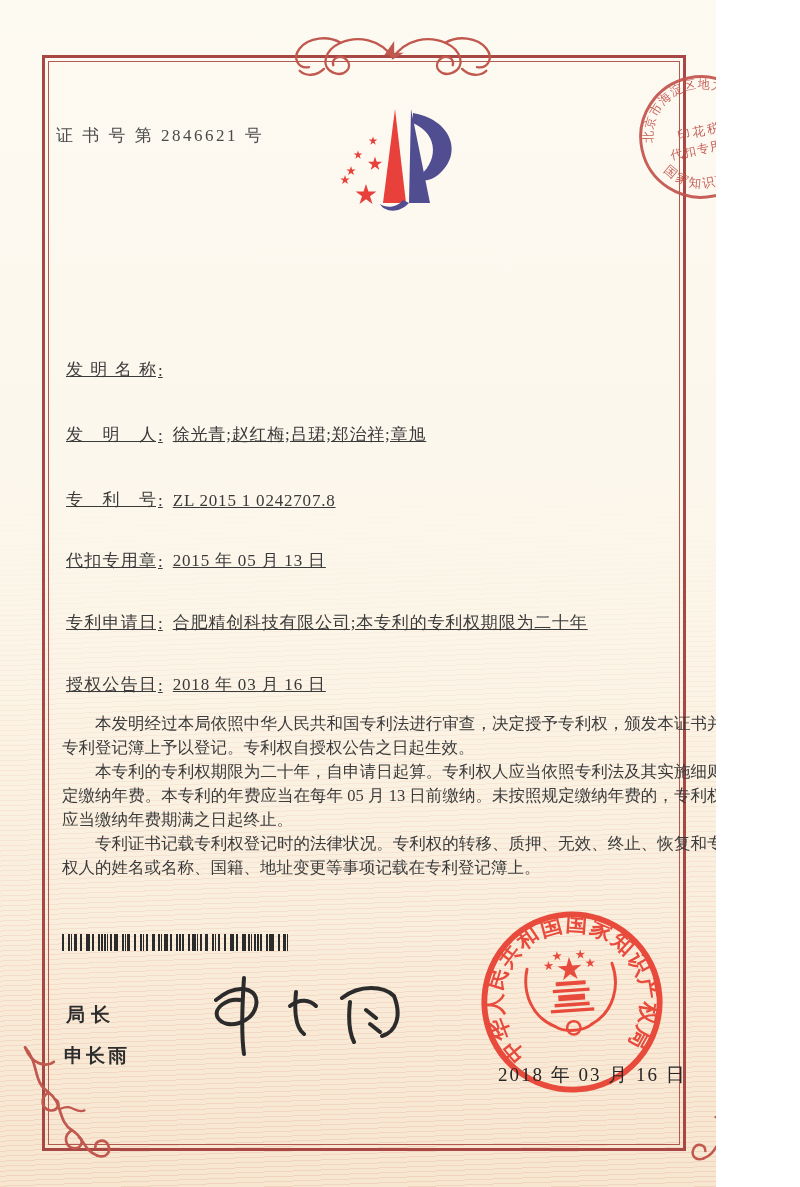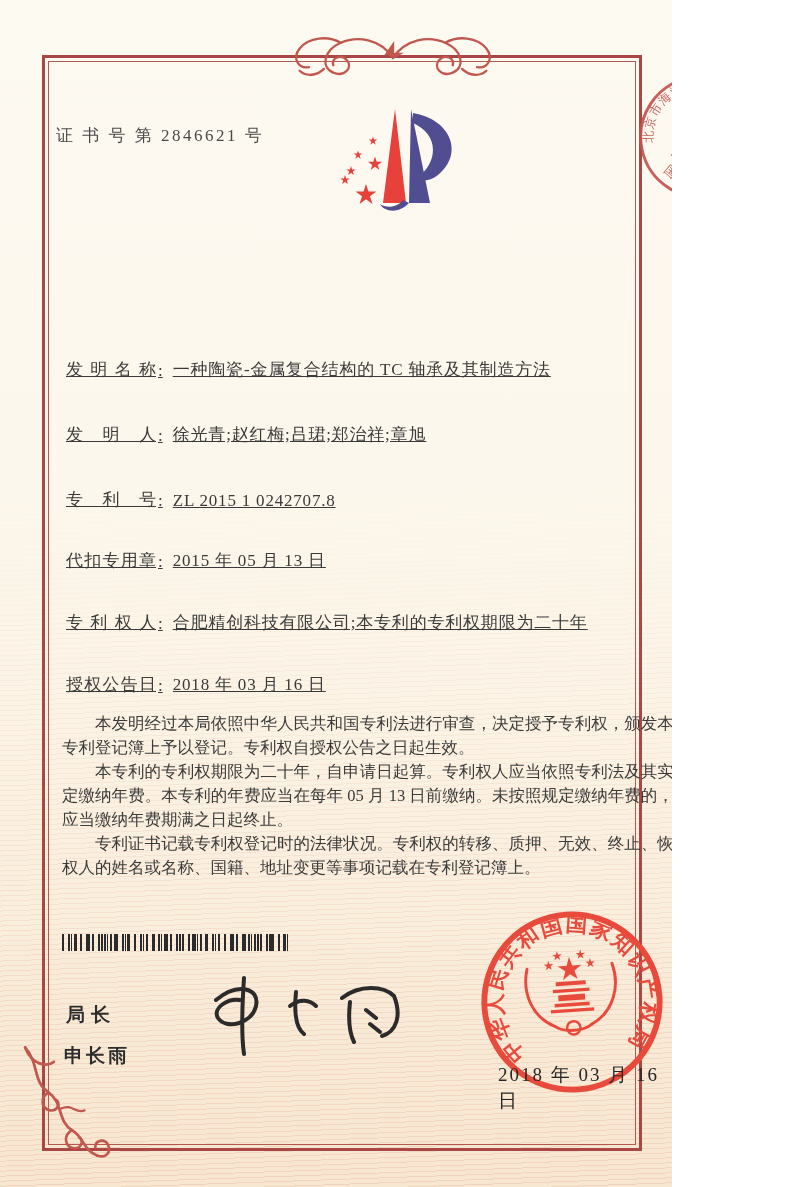--- a/index.html
+++ b/index.html
@@ -3,20 +3,21 @@
 <meta charset="utf-8">
 <style>
   html,body{margin:0;padding:0;}
   body{width:800px;height:1187px;font-family:"Liberation Serif","DejaVu Serif",serif;}
   .page{
     position:relative;width:672px;height:1187px;overflow:hidden;
     background:
       linear-gradient(180deg, rgba(253,250,242,1) 0%, rgba(252,247,236,1) 40%, rgba(252,245,232,0.55) 60%, rgba(251,238,222,0.12) 85%, rgba(250,235,215,0) 100%),
       repeating-linear-gradient(178deg, rgba(210,115,92,0.16) 0px, rgba(210,115,92,0.16) 1px, rgba(210,115,92,0) 1px, rgba(210,115,92,0) 5px),
       linear-gradient(180deg, #fdfaf2 0%, #fbf2e2 55%, #f7e6d0 100%);
+    padding-left: 44px;
   }
   .frame{position:absolute;left:42px;top:55px;right:30px;bottom:36px;border:3px solid #a84743;}
   .frame::after{content:"";position:absolute;inset:3px;border:1px solid #b05a52;}
   .abs{position:absolute;}
   .cert-no{left:56px;top:124px;font-size:17px;letter-spacing:2.5px;color:#4a4a4a;}
   .title{left:0;right:0;top:242px;text-align:center;font-size:40px;letter-spacing:27px;text-indent:27px;color:#383838;font-weight:500;}
   .row{position:absolute;left:66px;display:flex;align-items:flex-end;font-size:17px;color:#3a3a3a;white-space:nowrap;text-decoration:underline;}
   .row .lab{display:inline-block;width:90px;text-align:justify;text-align-last:justify;}
   .row .col{margin:0 10px 0 2px;}
   .row .val{letter-spacing:0.8px;}
@@ -116,39 +117,38 @@
       <text x="80" y="78" text-anchor="middle" font-size="15" letter-spacing="3">印花税</text>
       <text x="80" y="99" text-anchor="middle" font-size="14.5" letter-spacing="1.5">代扣专用章</text>
       <text font-size="15" letter-spacing="2.5"><textPath href="#taxBottom">国家知识产权局</textPath></text>
     </g>
   </svg>
 
 
   <div class="row r0">
     <span class="lab">发明名称</span>
       <span class="col">:</span>
-      <span class="val">一种陶瓷-金属复合结构的 TC 轴承及其制造方法</span>
   </div>
   <div class="row r1">
     <span class="lab">发明人</span>
       <span class="col">:</span>
       <span class="val">徐光青;赵红梅;吕珺;郑治祥;章旭</span>
   </div>
   <div class="row r2">
     <span class="lab">专利号</span>
       <span class="col">:</span>
       <span class="val">ZL 2015 1 0242707.8</span>
   </div>
   <div class="row r3">
     <span class="lab">代扣专用章</span>
       <span class="col">:</span>
       <span class="val">2015 年 05 月 13 日</span>
   </div>
   <div class="row r4">
-    <span class="lab">专利权人</span>
+    <span class="lab">专利申请日</span>
       <span class="col">:</span>
       <span class="val">合肥精创科技有限公司;本专利的专利权期限为二十年</span>
   </div>
   <div class="row r5">
     <span class="lab">授权公告日</span>
       <span class="col">:</span>
       <span class="val">2018 年 03 月 16 日</span>
   </div>
 
   <div class="abs paras">

